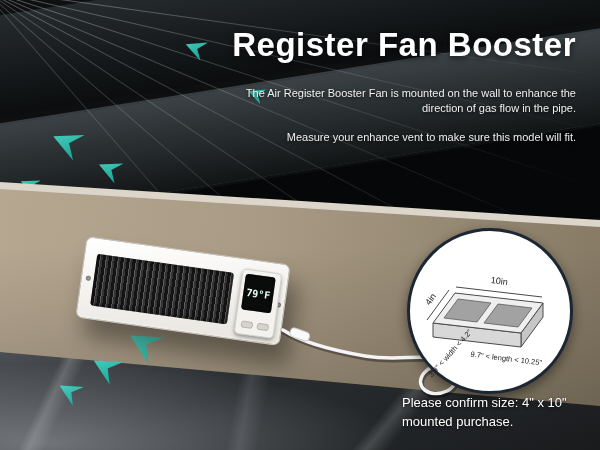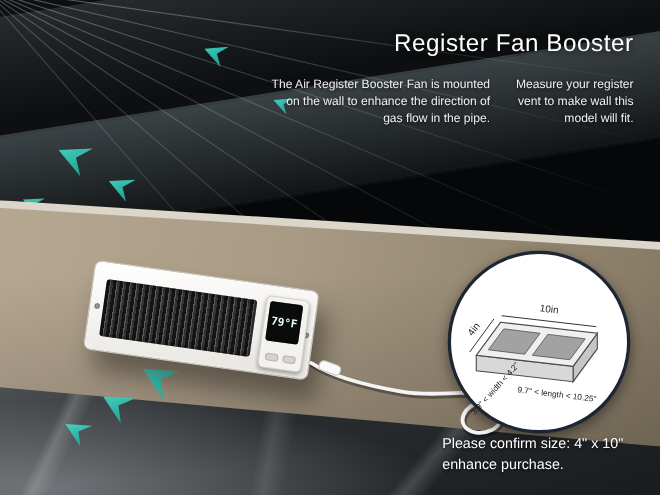--- a/index.html
+++ b/index.html
@@ -27,23 +27,23 @@
     background:linear-gradient(to bottom,rgba(0,0,0,0) 55%,rgba(0,0,0,.22)),
                linear-gradient(100deg,#b8a993 0%,#a89a84 45%,#847863 100%);}
   .floor{position:absolute;left:0;top:318px;width:600px;height:132px;z-index:1;
     background:
       radial-gradient(ellipse at 8% 95%,rgba(195,200,205,.45),transparent 45%),
       linear-gradient(115deg,rgba(255,255,255,0) 12%,rgba(255,255,255,.18) 13.5%,rgba(255,255,255,0) 16%),
       linear-gradient(100deg,rgba(255,255,255,0) 40%,rgba(220,225,230,.12) 42%,rgba(255,255,255,0) 45%),
       linear-gradient(130deg,rgba(255,255,255,0) 65%,rgba(255,255,255,.15) 67%,rgba(255,255,255,0) 70%),
       linear-gradient(160deg,#54585c 0%,#2a2d30 45%,#191b1d 100%);}
   
-  .title{position:absolute;top:26px;right:24px;z-index:6;color:#fff;font-size:22px;font-weight:normal;
+  .title{position:absolute;top:26px;right:24px;z-index:6;color:#fff;font-size:33px;font-weight:bold;
     letter-spacing:.5px;text-shadow:0 2px 6px rgba(0,0,0,.65);white-space:nowrap;}
-  .paras{position:absolute;top:70px;right:24px;width:334px;z-index:6;display:flex;gap:13px;justify-content:center;}
+  .paras{position:absolute;top:86px;right:24px;width:334px;z-index:6;display:flex;flex-direction:column;gap:13px;justify-content:center;}
   .paras p{margin:0;color:#f0f0f0;font-size:11px;line-height:1.4;text-align:right;text-shadow:0 1px 3px rgba(0,0,0,.7);}
   
   .vent{position:absolute;left:80px;top:250px;width:206px;height:82px;z-index:3;transform:rotate(8deg);}
   .vent-frame{position:absolute;inset:0;border-radius:7px;border:1px solid #c9c6bf;
     background:linear-gradient(170deg,#ffffff,#e7e4de);
     box-shadow:10px 18px 22px rgba(0,0,0,.38), inset 0 0 3px rgba(255,255,255,.8);}
   .vent-grille{position:absolute;left:12px;top:15px;width:138px;height:52px;border-radius:3px;
     background:repeating-linear-gradient(90deg,#141414 0 3px,#5c5c5c 3px 4px,#333 4px 6px);
     box-shadow:inset 0 0 6px rgba(0,0,0,.6);}
   .screw{position:absolute;width:5px;height:5px;border-radius:50%;background:radial-gradient(#aaa,#555);}
@@ -140,21 +140,21 @@
       <text class="dim-text" x="89" y="53" font-size="9" text-anchor="middle" transform="rotate(6.5 89 53)">10in</text>
       <text class="dim-text" x="23" y="70" font-size="9" text-anchor="middle" transform="rotate(-53 23 70)">4in</text>
       <text class="dim-text" x="42" y="124" font-size="7.5" text-anchor="middle" transform="rotate(-48 42 124)">3.9" &lt; width &lt; 4.2"</text>
       <text class="dim-text" x="96" y="130" font-size="7.5" text-anchor="middle" transform="rotate(7 96 130)">9.7" &lt; length &lt; 10.25"</text>
     </svg>
   </div>
 
   <div class="title">Register Fan Booster</div>
   <div class="paras">
     <p>The Air Register Booster Fan is mounted on the wall to enhance the direction of gas flow in the pipe.</p>
-    <p>Measure your register vent to make wall this model will fit.</p>
+    <p>Measure your enhance vent to make sure this model will fit.</p>
   </div>
 
   <div class="note">
     <div>Please confirm size: 4"  x 10"</div>
-    <div>enhance purchase.</div>
+    <div>mounted purchase.</div>
   </div>
 
 </div>
 
 </body></html>

